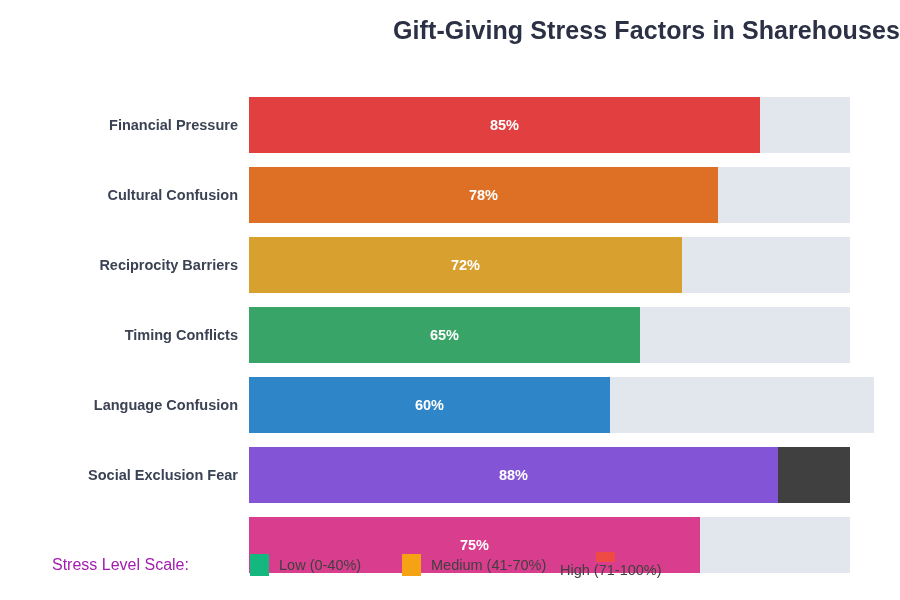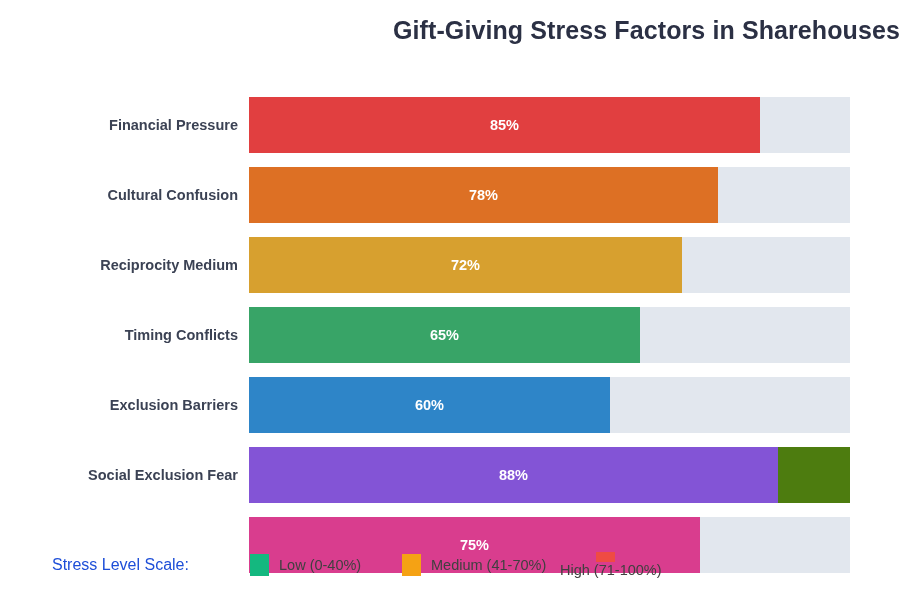--- a/index.html
+++ b/index.html
@@ -91,21 +91,21 @@
     height: 26px;
   }
   #legend-title {
     position: absolute;
     left: 52px;
     top: 0;
     height: 26px;
     display: flex;
     align-items: center;
     font-size: 16px;
-    color: #1d4ed8;
+    color: #a21caf;
     white-space: nowrap;
   }
   .legend-item {
     position: absolute;
     top: 0;
     height: 26px;
     display: flex;
     align-items: center;
   }
   .legend-swatch {
@@ -136,43 +136,43 @@
         </div>
       </div>
       <div class="bar-row" style="top: 167px;">
         <div class="cat-label">Cultural Confusion</div>
         <div class="track" style="background: rgb(226, 231, 238);">
           <div class="bar-fill" style="width: 469px; background: rgb(221, 112, 36);"></div>
           <div class="bar-value" style="width: 469px;">78%</div>
         </div>
       </div>
       <div class="bar-row" style="top: 237px;">
-        <div class="cat-label">Reciprocity Medium</div>
+        <div class="cat-label">Reciprocity Barriers</div>
         <div class="track" style="background: rgb(226, 231, 238);">
           <div class="bar-fill" style="width: 433px; background: rgb(215, 160, 47);"></div>
           <div class="bar-value" style="width: 433px;">72%</div>
         </div>
       </div>
       <div class="bar-row" style="top: 307px;">
         <div class="cat-label">Timing Conflicts</div>
         <div class="track" style="background: rgb(226, 231, 238);">
           <div class="bar-fill" style="width: 391px; background: rgb(56, 164, 103);"></div>
           <div class="bar-value" style="width: 391px;">65%</div>
         </div>
       </div>
       <div class="bar-row" style="top: 377px;">
-        <div class="cat-label">Exclusion Barriers</div>
-        <div class="track" style="background: rgb(226, 231, 238);">
+        <div class="cat-label">Language Confusion</div>
+        <div class="track" style="background: rgb(226, 231, 238); padding-left: 24px;">
           <div class="bar-fill" style="width: 361px; background: rgb(46, 133, 200);"></div>
           <div class="bar-value" style="width: 361px;">60%</div>
         </div>
       </div>
       <div class="bar-row" style="top: 447px;">
         <div class="cat-label">Social Exclusion Fear</div>
-        <div class="track" style="background: #4d7c0f;">
+        <div class="track" style="background: #404040;">
           <div class="bar-fill" style="width: 529px; background: rgb(131, 84, 214);"></div>
           <div class="bar-value" style="width: 529px;">88%</div>
         </div>
       </div>
       <div class="bar-row" style="top: 517px;">
         <div class="track" style="background: rgb(226, 231, 238);">
           <div class="bar-fill" style="width: 451px; background: rgb(217, 61, 142);"></div>
           <div class="bar-value" style="width: 451px;">75%</div>
         </div>
       </div>

